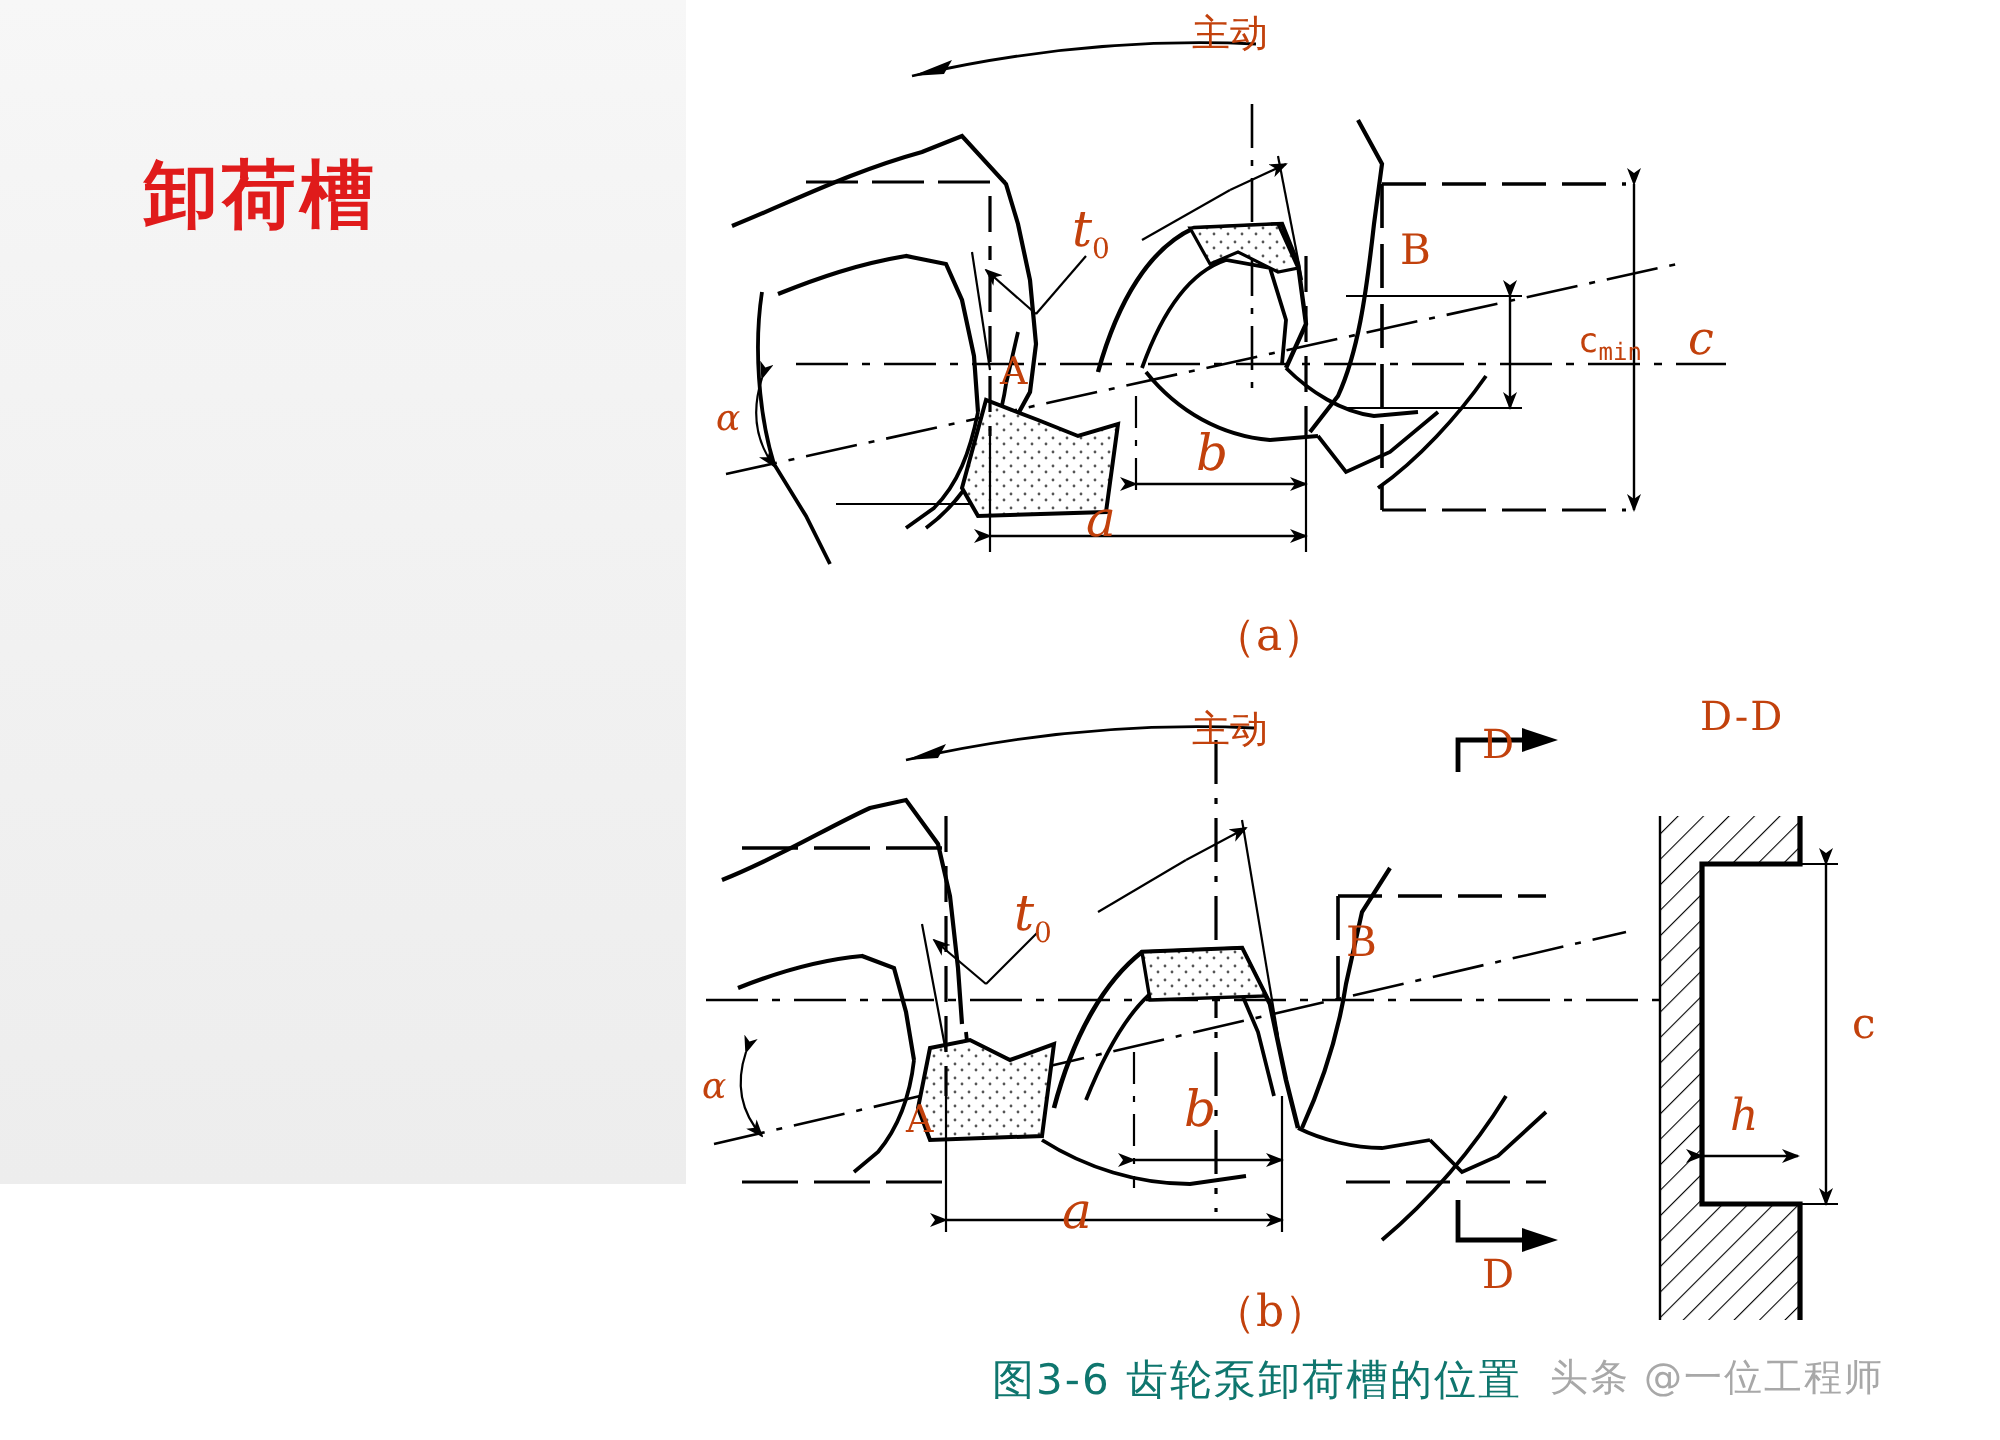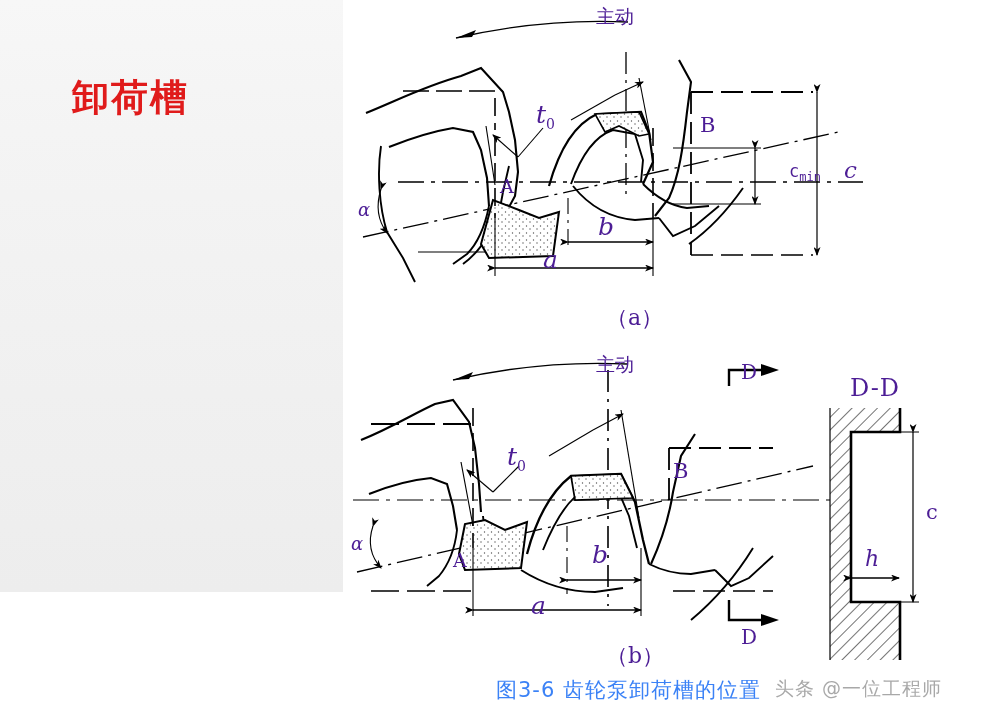--- a/index.html
+++ b/index.html
@@ -30,27 +30,27 @@
     white-space:nowrap;
   }
   
   #figure-area{
     position:absolute;left:343px;top:0;width:657px;height:720px;
   }
   #figure-svg{position:absolute;left:0;top:0;}
   .cap{
     position:absolute;
     font-family:"DejaVu Serif", serif;
-    color:#4c1d95;
+    color:#c2410c;
     white-space:nowrap;
   }
   #fig-caption{
     position:absolute;left:496px;top:676px;
     font-family:"DejaVu Sans", sans-serif;
-    font-size:21px;letter-spacing:1px;color:#3b82f6;
+    font-size:21px;letter-spacing:1px;color:#0f766e;
     white-space:nowrap;
   }
   #watermark{
     position:absolute;left:775px;top:676px;
     font-family:"DejaVu Sans", sans-serif;
     font-size:19px;letter-spacing:1px;
     color:#9a9a9a;opacity:.85;
     white-space:nowrap;
   }
 </style>
@@ -293,21 +293,21 @@
     <div class="cap" style="left:188px;top:591px;font-size:25px;font-style:italic;">a</div>
 
     <div class="cap" style="left:249px;top:540px;font-size:25px;font-style:italic;">b</div>
 
     <div class="cap" style="left:398px;top:360px;font-size:20px;">D</div>
 
     <div class="cap" style="left:398px;top:625px;font-size:20px;">D</div>
 
     <div class="cap" style="left:263px;top:641px;font-size:22px;">（b）</div>
 
-    <div class="cap" style="left:507px;top:374px;font-size:24px;letter-spacing:1px;">D-D</div>
+    <div class="cap" style="left:507px;top:346px;font-size:20px;letter-spacing:1px;">D-D</div>
 
     <div class="cap" style="left:583px;top:500px;font-size:21px;">c</div>
 
     <div class="cap" style="left:522px;top:546px;font-size:22px;font-style:italic;">h</div>
 
   </div>
 
   <div id="fig-caption">图3-6  齿轮泵卸荷槽的位置</div>
 
   <div id="watermark">头条 @一位工程师</div>

